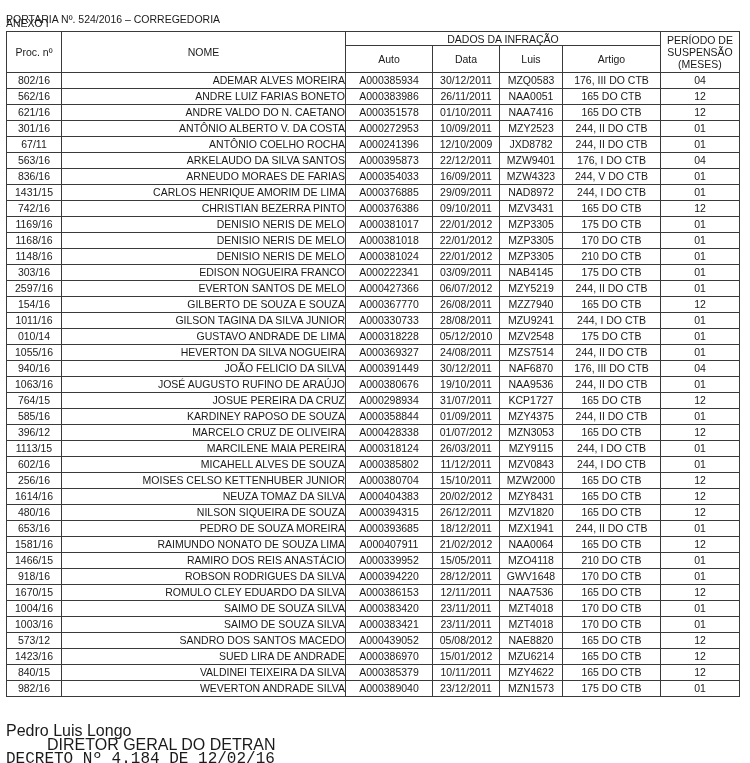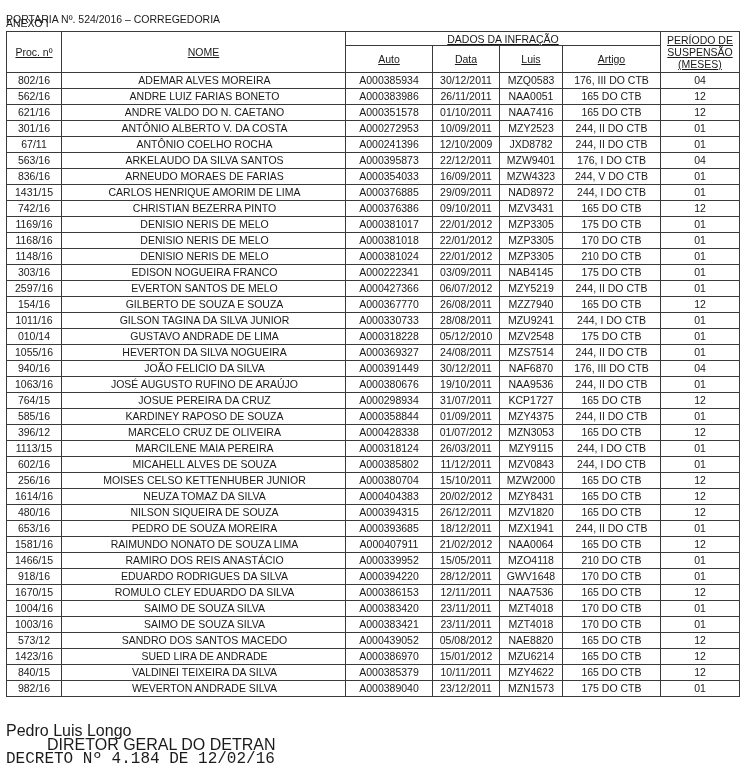--- a/index.html
+++ b/index.html
@@ -5,24 +5,24 @@
   html, body { margin: 0; padding: 0; background: #ffffff; }
   body { width: 750px; height: 763px; position: relative; overflow: hidden;
          font-family: "Liberation Sans", sans-serif; color: #1a1a1a; font-size: 10.5px; }
   .head-line { position: absolute; left: 6px; font-size: 10.5px; letter-spacing: 0; }
   #annex { top: 17px; }
   #portaria { top: 13px; }
   table { position: absolute; left: 6px; top: 31px; border-collapse: collapse;
           table-layout: fixed; width: 733px; }
   td, th { border: 1px solid #3a3a3a; padding: 0; font-weight: normal;
            white-space: nowrap; overflow: hidden; line-height: 15px; height: 15px; }
-  th { font-size: 10.5px; line-height: 12px; height: auto; text-decoration: underline; }
+  th { font-size: 10.5px; line-height: 12px; height: auto; }
   td { font-size: 10.5px; }
   .c { text-align: center; }
-  .l { text-align: center; padding-left: 2px; }
+  .l { text-align: right; padding-left: 2px; }
   col.proc { width: 55px; } col.nome { width: 284px; } col.auto { width: 87px; }
   col.data { width: 67px; } col.placa { width: 63px; } col.artigo { width: 98px; }
   col.per { width: 79px; }
   th.grp { height: 13px; }
   th.sub { height: 26px; }
   .foot { position: absolute; left: 6px; font-size: 16px; }
   #signer { top: 722px; } #role { top: 736px; margin-left: 41px; } #decree { top: 750px; font-family: Liberation Mono, monospace; }
 </style>
 </head>
 <body>
@@ -333,21 +333,21 @@
         <td class="c">1466/15</td>
         <td class="l">RAMIRO DOS REIS ANASTÁCIO</td>
         <td class="c">A000339952</td>
         <td class="c">15/05/2011</td>
         <td class="c">MZO4118</td>
         <td class="c">210 DO CTB</td>
         <td class="c">01</td>
       </tr>
       <tr>
         <td class="c">918/16</td>
-        <td class="l">EDUARDO RODRIGUES DA SILVA</td>
+        <td class="l">ROBSON RODRIGUES DA SILVA</td>
         <td class="c">A000394220</td>
         <td class="c">28/12/2011</td>
         <td class="c">GWV1648</td>
         <td class="c">170 DO CTB</td>
         <td class="c">01</td>
       </tr>
       <tr>
         <td class="c">1670/15</td>
         <td class="l">ROMULO CLEY EDUARDO DA SILVA</td>
         <td class="c">A000386153</td>

